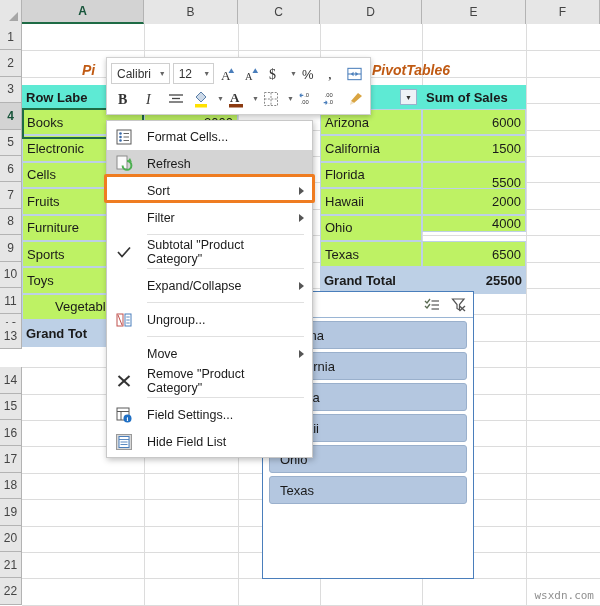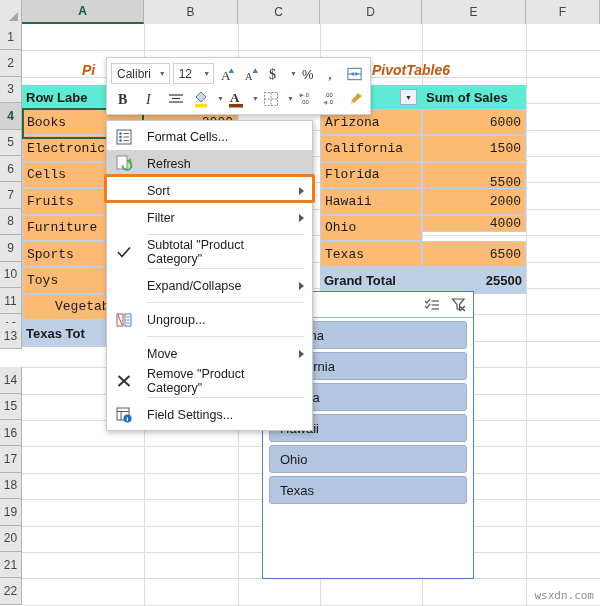--- a/index.html
+++ b/index.html
@@ -54,21 +54,21 @@
   .cell {
     position: absolute;
     font-size: 13px; color: #1a1a1a;
     display: flex; align-items: center;
     padding: 0 4px;
     white-space: nowrap; overflow: hidden;
   }
   .cell.right { justify-content: flex-end; }
   .cell.bold { font-weight: bold; }
   .pt-head { background: #5eead4; font-weight: bold; }
-  .pt-body { background: #fdba74; border: 1px solid #bdd0e6; font-family: Liberation Mono, monospace; }
+  .pt-body { background: #bef264; border: 1px solid #bdd0e6; }
   .pt-total { background: #bdd0e6; font-weight: bold; }
 
   .pt-name {
     position: absolute; font-style: italic; font-weight: bold;
     color: #c05a13; font-size: 14px;
   }
 
   .selcell {
     position: absolute;
     border: 2px solid #1e6b45;
@@ -240,21 +240,21 @@
       <div class="cell pt-head bold" style="left: 22px; top: 85px; width: 122px; height: 24px;">Row Labe</div>
       <div class="cell pt-body" style="left: 22px; top: 109px; width: 122px; height: 26.4px;">Books</div>
       <div class="cell pt-body right" style="left: 144px; top: 109px; width: 94px; height: 26.4px;">2000</div>
       <div class="cell pt-body" style="left: 22px; top: 135.4px; width: 122px; height: 26.4px;">Electronic</div>
       <div class="cell pt-body" style="left: 22px; top: 161.8px; width: 122px; height: 26.4px;">Cells</div>
       <div class="cell pt-body" style="left: 22px; top: 188.2px; width: 122px; height: 26.4px;">Fruits</div>
       <div class="cell pt-body" style="left: 22px; top: 214.6px; width: 122px; height: 26.4px;">Furniture</div>
       <div class="cell pt-body" style="left: 22px; top: 241px; width: 122px; height: 26.4px;">Sports</div>
       <div class="cell pt-body" style="left: 22px; top: 267.4px; width: 122px; height: 26.4px;">Toys</div>
       <div class="cell pt-body" style="left: 22px; top: 293.8px; width: 122px; height: 26.4px; padding-left: 32px;">Vegetable</div>
-      <div class="cell pt-total" style="left: 22px; top: 320.2px; width: 122px; height: 26.4px;">Texas Tot</div>
+      <div class="cell pt-total" style="left: 22px; top: 320.2px; width: 122px; height: 26.4px;">Grand Tot</div>
       <div class="pt-name" style="left: 82px; top: 62px;">Pi</div>
     </div>
 
   <div id="rightpivot">
       <div class="cell pt-head bold" style="left: 320px; top: 85px; width: 102px; height: 24px;">bels</div>
       <div style="position: absolute; left: 400px; top: 89px; width: 17px; height: 16px; background: rgb(238, 242, 247); border: 1px solid rgb(154, 176, 204); display: flex; align-items: center; justify-content: center; font-size: 7px; color: rgb(51, 51, 51);">▼</div>
       <div class="cell pt-head bold" style="left: 422px; top: 85px; width: 104px; height: 24px;">Sum of Sales</div>
       <div class="cell pt-body" style="left: 320px; top: 109px; width: 102px; height: 26.4px;">Arizona</div>
       <div class="cell pt-body right" style="left: 422px; top: 109px; width: 104px; height: 26.4px;">6000</div>
       <div class="cell pt-body" style="left: 320px; top: 135.4px; width: 102px; height: 26.4px;">California</div>
@@ -498,18 +498,30 @@
             <svg width="16" height="16" viewBox="0 0 16 16">
               <rect x="1" y="1" width="12" height="12" fill="#fff" stroke="#5a5a5a" stroke-width="1"></rect>
               <line x1="1" y1="4.5" x2="13" y2="4.5" stroke="#5a5a5a" stroke-width="1"></line>
               <line x1="5" y1="4.5" x2="5" y2="13" stroke="#5a5a5a" stroke-width="1"></line>
               <circle cx="11.5" cy="11.5" r="4" fill="#1f6fc4"></circle>
               <text x="10.4" y="14" font-size="6.5" fill="#fff" font-family="Liberation Serif" font-weight="bold">i</text>
             </svg>
           </span>
           <span>Field Settings...</span>
         </div>
+        <div class="ctxitem">
+          <span class="ico">
+            <svg width="16" height="16" viewBox="0 0 16 16">
+              <rect x="0.5" y="0.5" width="15" height="15" fill="#d8d8d8" stroke="#9a9a9a" stroke-width="1"></rect>
+              <rect x="3" y="2.5" width="10" height="11" fill="#fff" stroke="#4a7ebb" stroke-width="1"></rect>
+              <line x1="3" y1="5.5" x2="13" y2="5.5" stroke="#4a7ebb" stroke-width="0.9"></line>
+              <line x1="4.5" y1="8" x2="11.5" y2="8" stroke="#4a7ebb" stroke-width="0.9"></line>
+              <line x1="4.5" y1="10.5" x2="11.5" y2="10.5" stroke="#4a7ebb" stroke-width="0.9"></line>
+            </svg>
+          </span>
+          <span>Hide Field List</span>
+        </div>
       </div>
   </div>
   <div class="hlbox" style="left:104px; top:174px; width:211px; height:29px;"></div>
 
   <div class="watermark">wsxdn.com</div>
 </div>
 
 </body></html>

